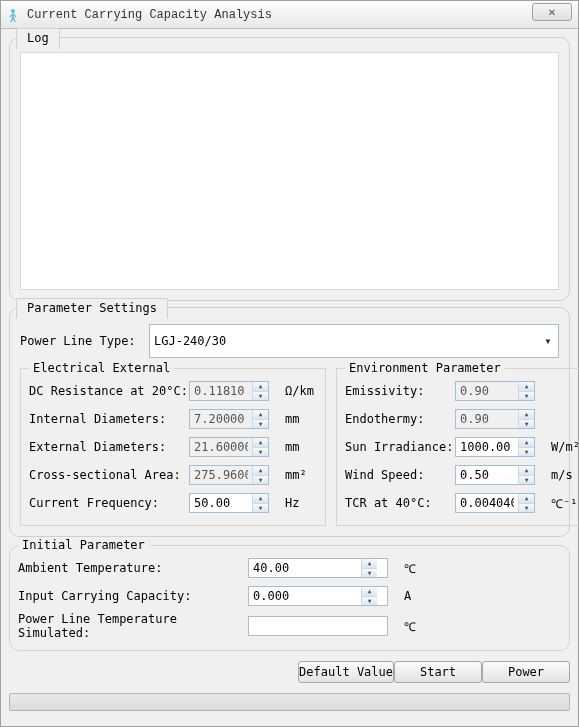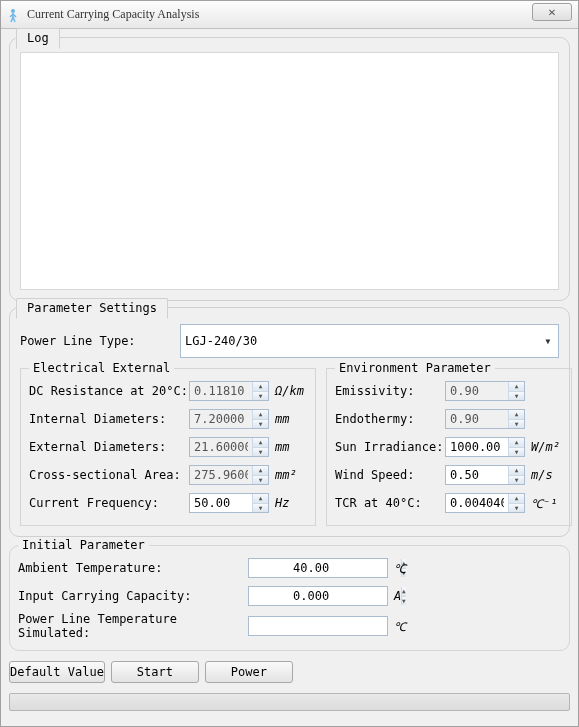--- a/index.html
+++ b/index.html
@@ -30,21 +30,21 @@
   }
   .titlebar .app-icon {
     width: 16px;
     height: 16px;
     margin-right: 6px;
     display: flex;
     align-items: center;
     justify-content: center;
   }
   .titlebar .title-text {
-    font-family: Liberation Serif, serif;
+    font-family: Liberation Mono, monospace;
     font-size: 12px;
     color: #333;
   }
   .titlebar .close-btn {
     position: absolute;
     right: 6px;
     top: 2px;
     width: 40px;
     height: 18px;
     border: 1px solid #a0a0a0;
@@ -157,70 +157,69 @@
     background: linear-gradient(#f6f9fc,#dde6ef);
     display: flex;
     align-items: center;
     justify-content: center;
     font-size: 6px;
     color: #555;
     line-height: 1;
   }
   .spinner .spin-btns div:first-child { border-bottom: 1px solid #cdd9e6; }
   .unit {
-    margin-left: 6px;
+    margin-left: 16px;
     min-width: 32px;
     display: inline-block;
-    font-style: italic;
   }
   .dual-col {
     display: flex;
     gap: 10px;
   }
   .dual-col > .fieldset { flex: 1; }
   .select-row {
     display: flex;
     align-items: center;
     margin-bottom: 4px;
+    gap: 13px;
   }
   .select-row .label { width: 116px; }
   .select {
     flex: 1;
     border: 1px solid #aabccf;
     background: #fff;
     height: 20px;
     display: flex;
     align-items: center;
     padding: 16px 4px;
     position: relative;
-    margin-left: 44px;
   }
   .select .chev {
     position: absolute;
     right: 2px;
     top: 1px;
     bottom: 1px;
     width: 16px;
     display: flex;
     align-items: center;
     justify-content: center;
     font-size: 8px;
     color: #333;
   }
   .textbox {
     border: 1px solid #aabccf;
     background: #fff;
     height: 20px;
     padding: 0 4px;
   }
   .init .textbox, .init .spinner { width: 140px; }
-  .init .spinner input { width: 112px; margin-left: 40px; }
+  .init .spinner input { width: 112px; }
   .buttons-row {
     display: flex;
-    gap: 6px;
+    justify-content: flex-end;
     margin-top: 4px;
   }
   .btn {
     min-width: 88px;
     height: 22px;
     border: 1px solid #a8a8a8;
     border-radius: 3px;
     background: linear-gradient(#fafafa,#e3e3e3);
     display: flex;
     align-items: center;

